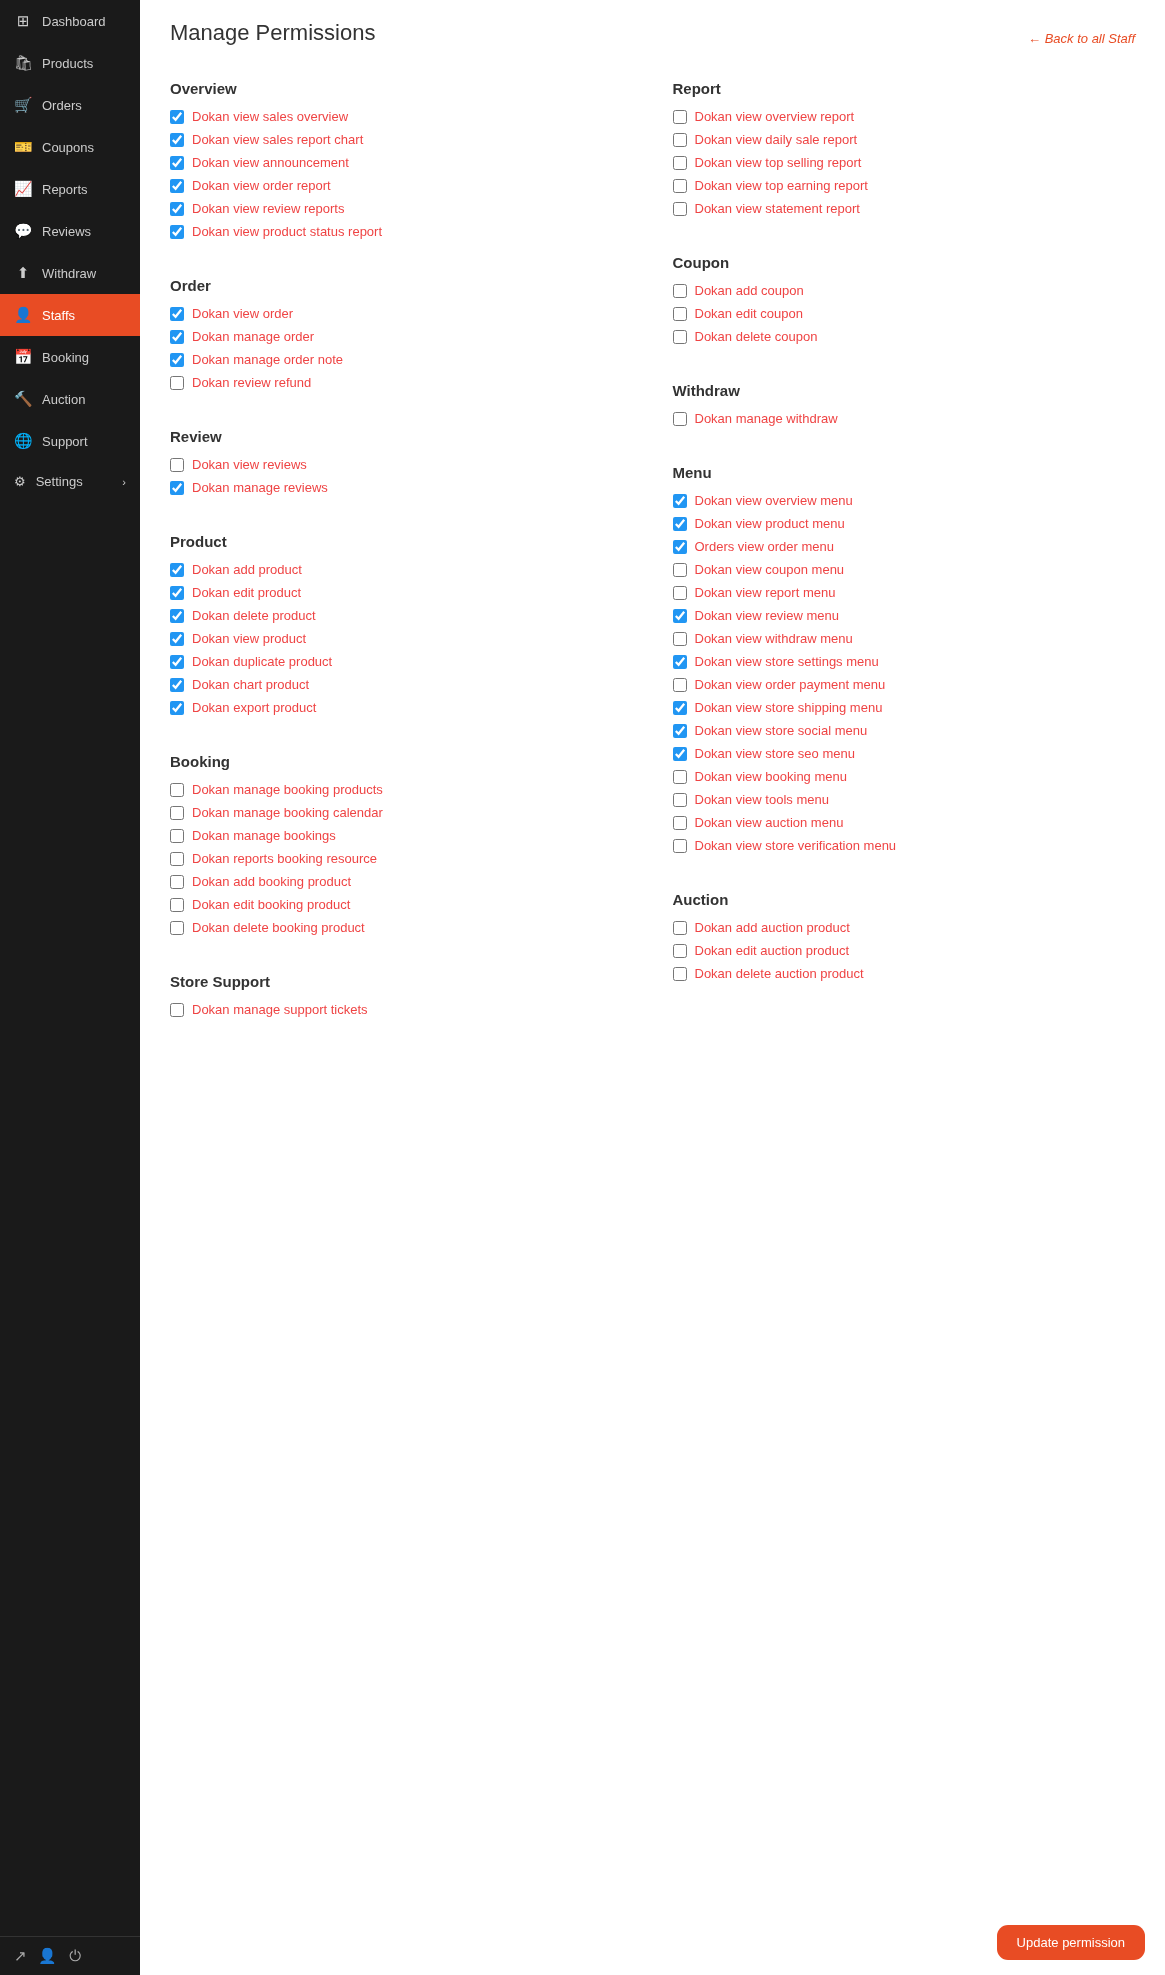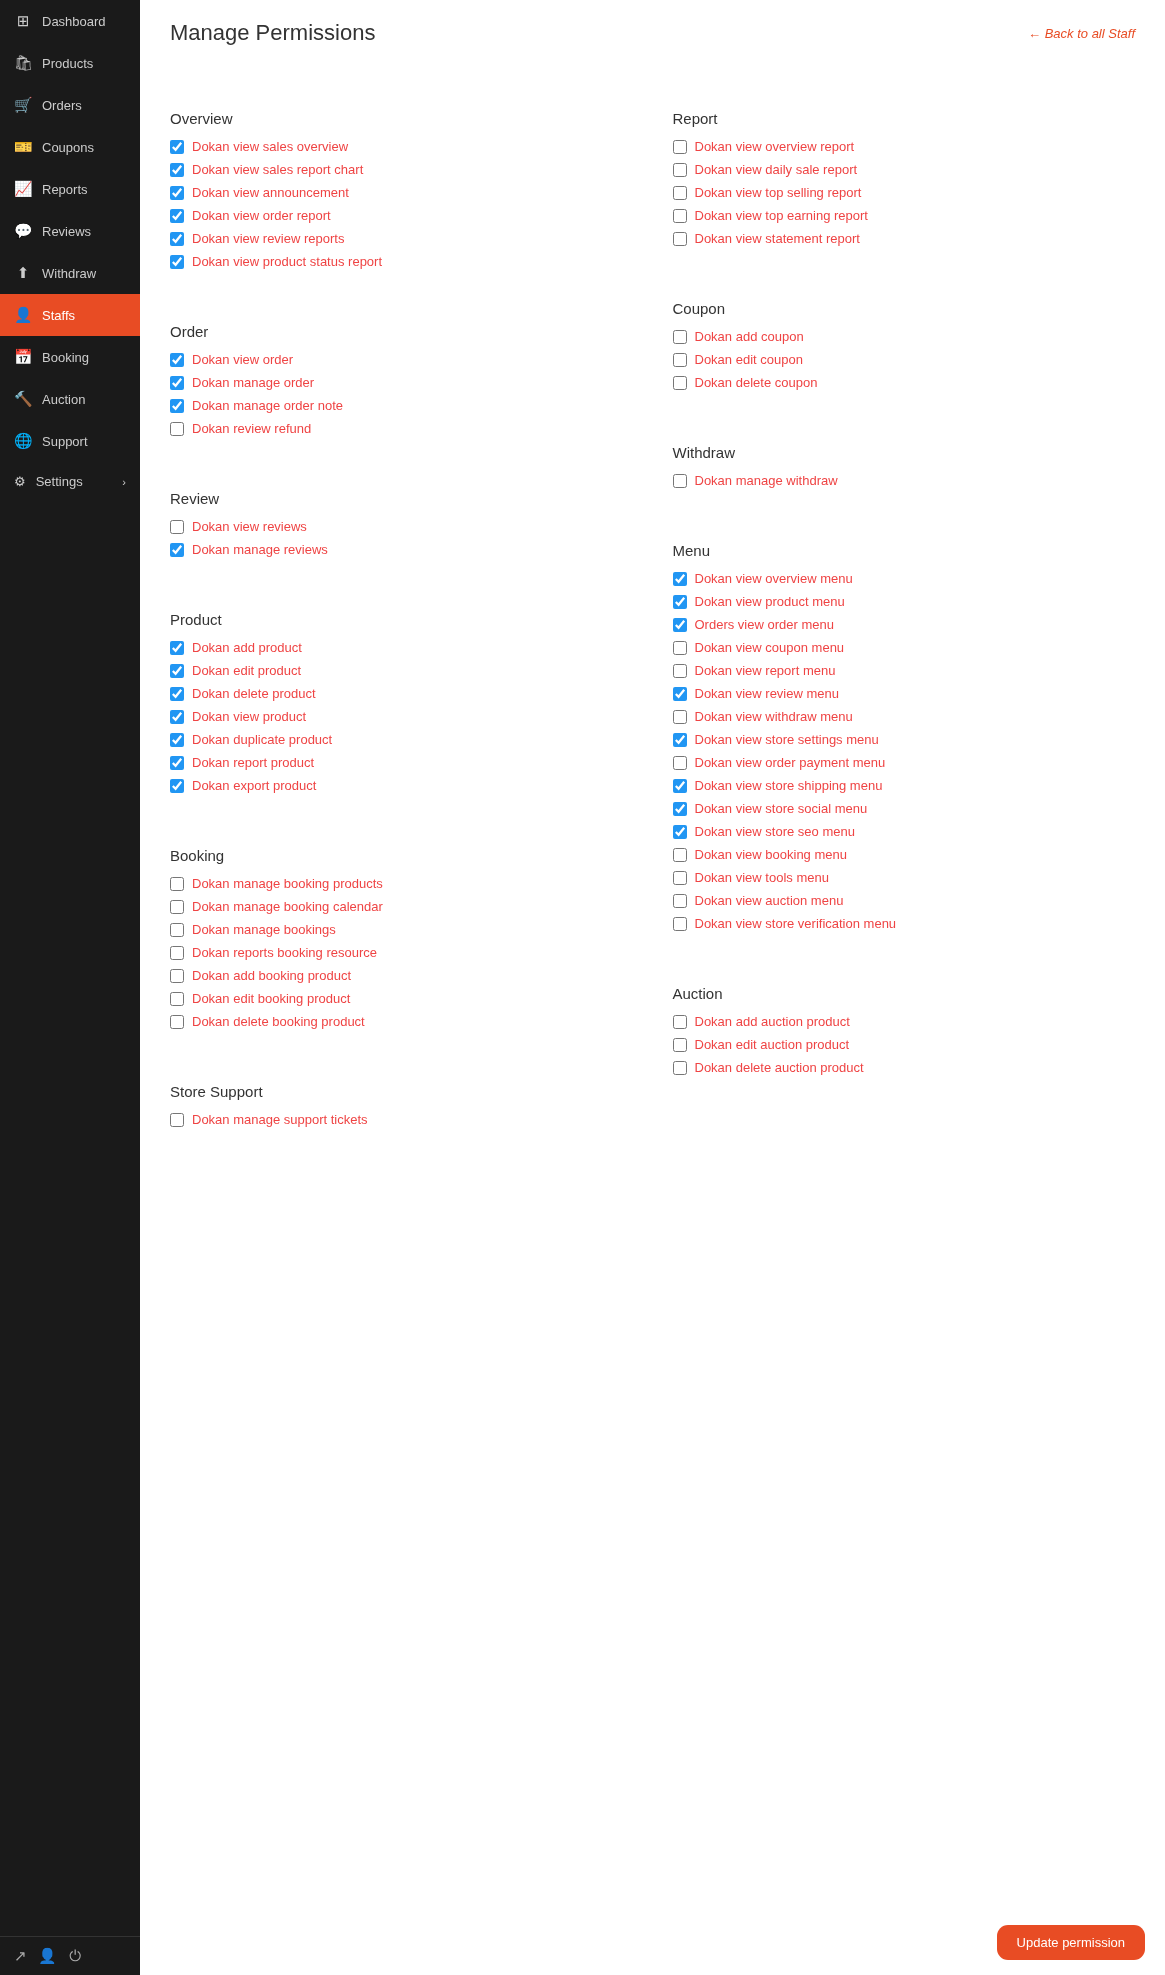--- a/index.html
+++ b/index.html
@@ -58,22 +58,22 @@
       flex: 1;
       background: #fff;
       padding: 20px 30px 60px 30px;
       position: relative;
     }
 
     
     .page-header {
       display: flex;
       justify-content: space-between;
-      align-items: center;
-      margin-bottom: 48px;
+      align-items: flex-end;
+      margin-bottom: 34px;
     }
     .page-title {
       font-size: 22px;
       font-weight: 300;
       color: #333;
     }
     .back-link {
       color: #e84c24;
       font-size: 13px;
       cursor: pointer;
@@ -88,24 +88,23 @@
     .permissions-grid {
       display: grid;
       grid-template-columns: 1fr 1fr;
       gap: 0 40px;
     }
     .perm-section {
       margin-bottom: 30px;
     }
     .perm-section-title {
       font-size: 15px;
-      font-weight: 400;
+      font-weight: 700;
       color: #333;
       margin-bottom: 12px;
-      margin-top: 16px;
     }
     .perm-item {
       display: flex;
       align-items: center;
       gap: 8px;
       margin-bottom: 8px;
       font-size: 13px;
       color: #444;
     }
     .perm-item input[type="checkbox"] {
@@ -286,21 +285,21 @@
         <div class="perm-item">
           <input type="checkbox" id="pr4" checked="" style="">
           <label for="pr4">Dokan view product</label>
         </div>
         <div class="perm-item">
           <input type="checkbox" id="pr5" checked="" style="">
           <label for="pr5">Dokan duplicate product</label>
         </div>
         <div class="perm-item">
           <input type="checkbox" id="pr6" checked="" style="">
-          <label for="pr6">Dokan report product</label>
+          <label for="pr6">Dokan chart product</label>
         </div>
         <div class="perm-item">
           <input type="checkbox" id="pr7" checked="" style="">
           <label for="pr7">Dokan export product</label>
         </div>
       </div>
 
       <div class="perm-section">
         <div class="perm-section-title">Booking</div>
         <div class="perm-item">

